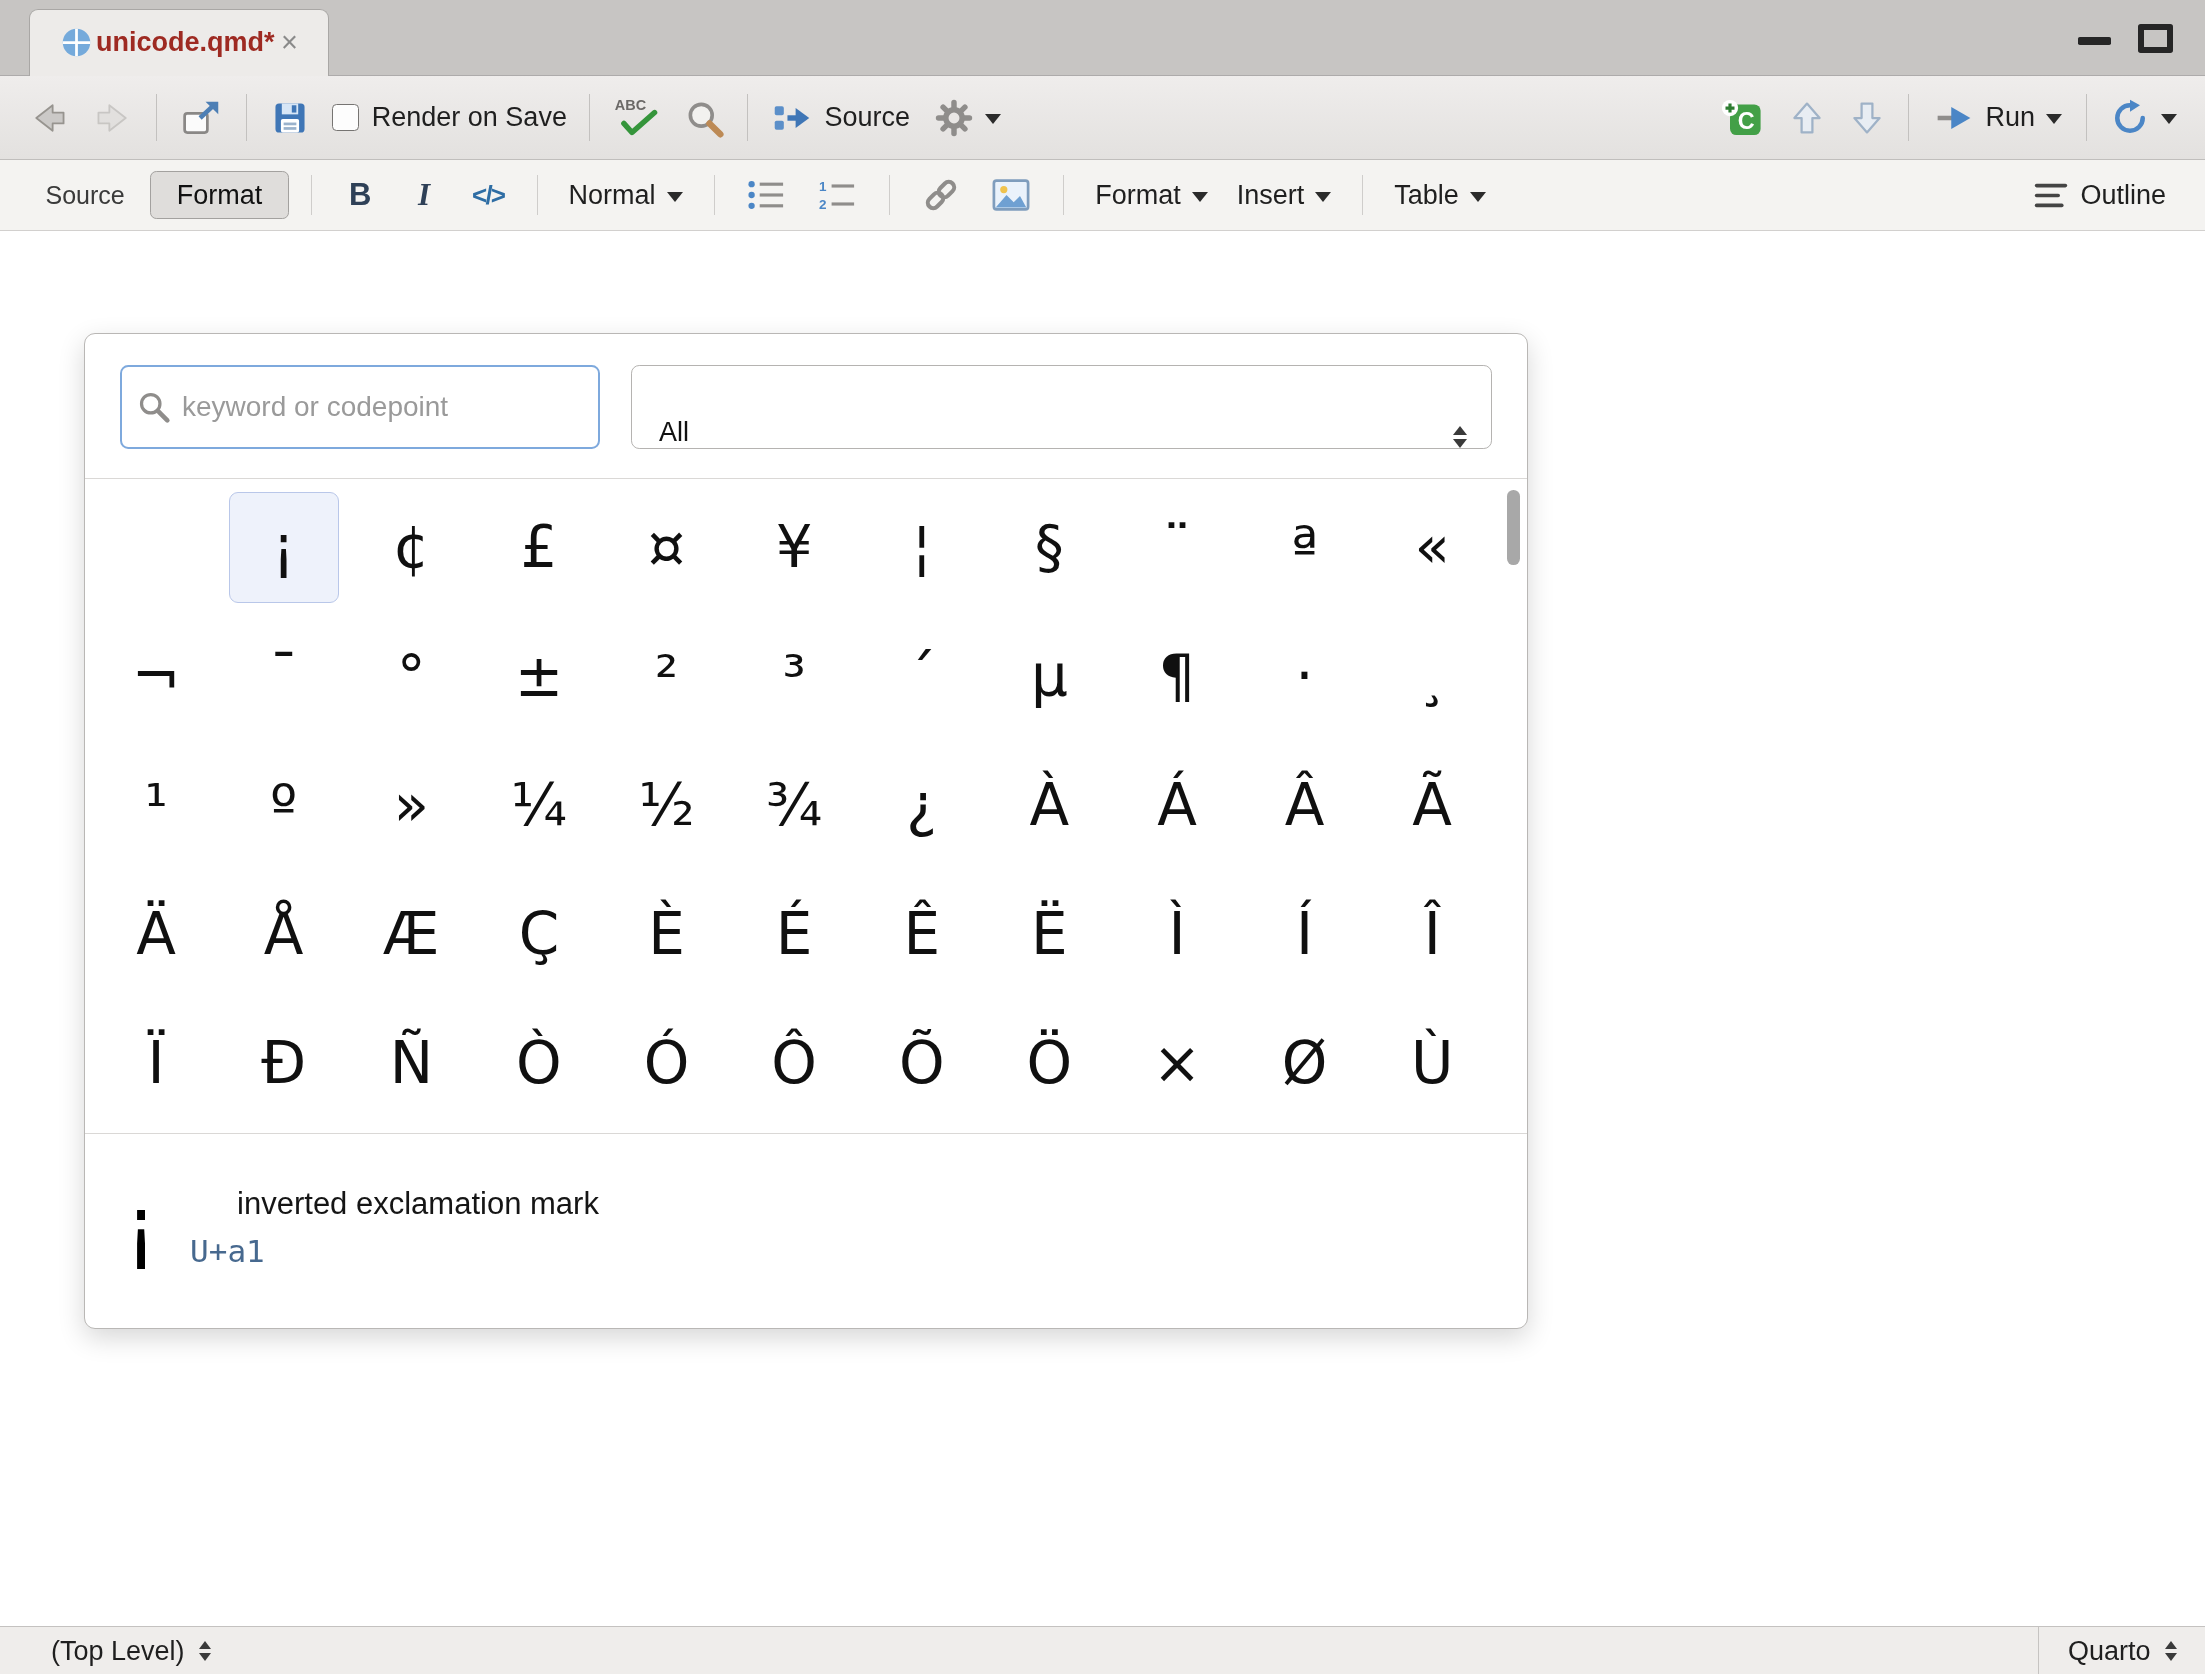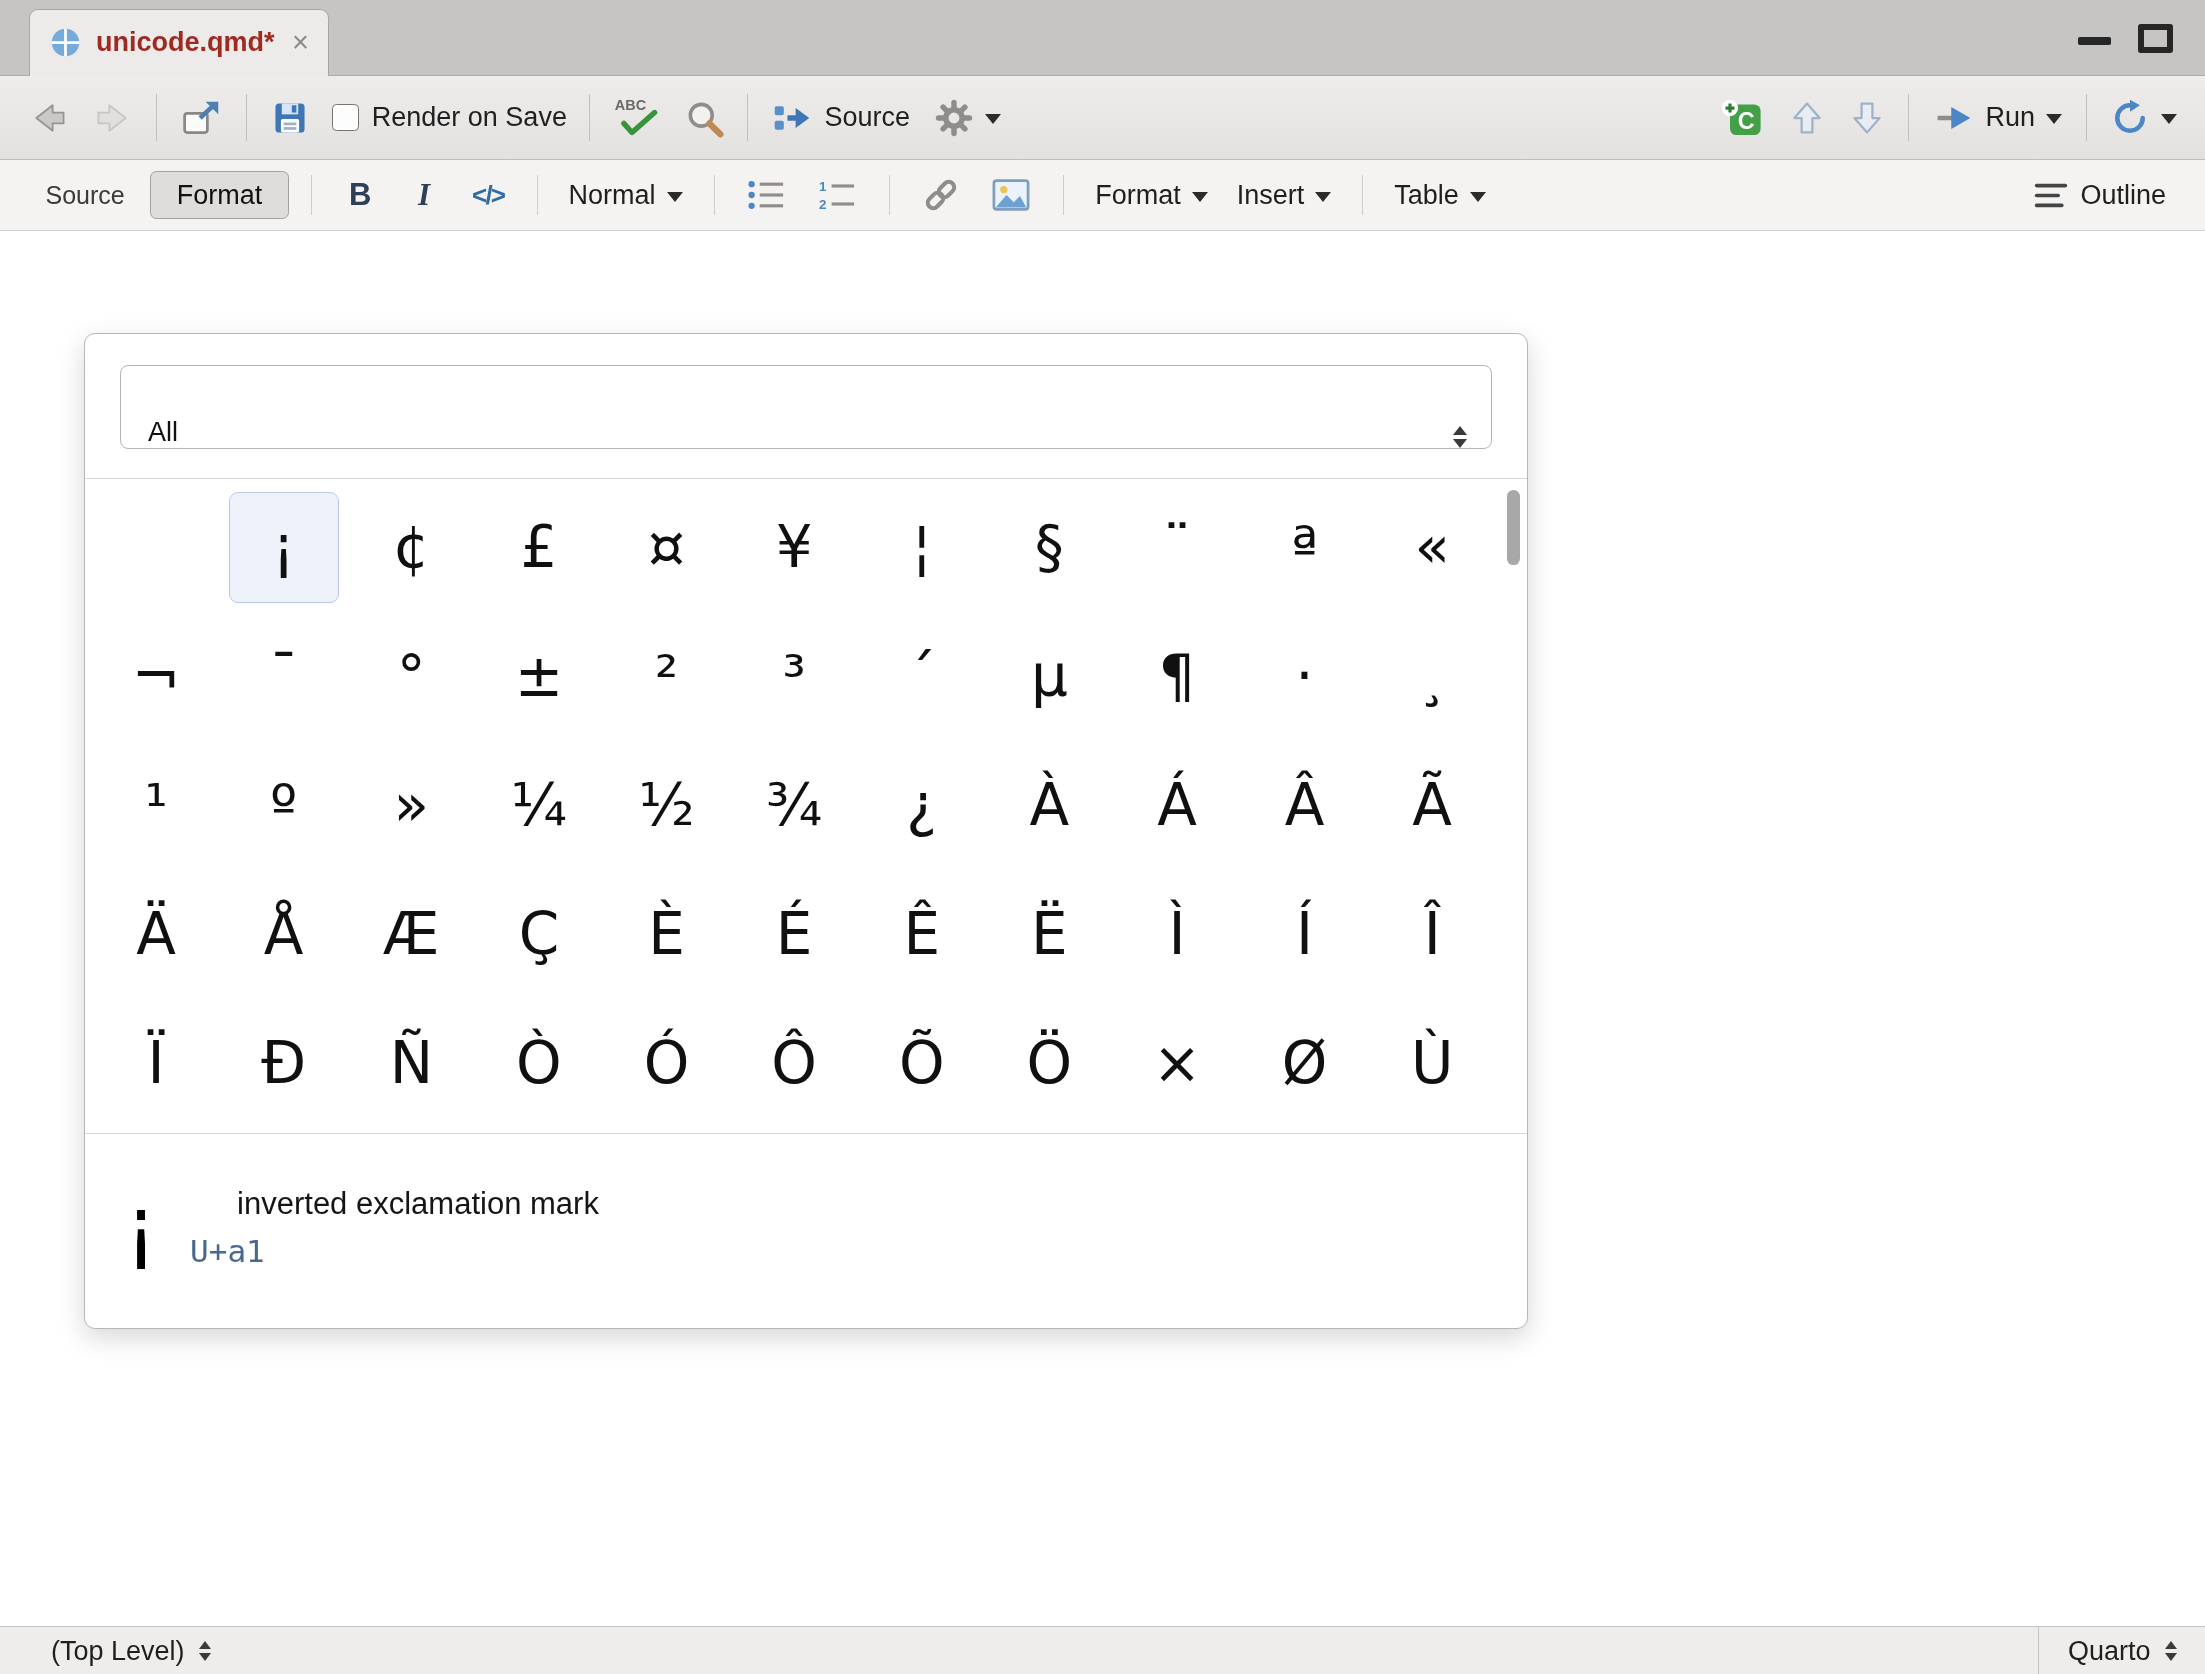--- a/index.html
+++ b/index.html
@@ -11,21 +11,21 @@
     color: #1f1f1f;
   }
   :root{
     --accent-blue:#4b86c6; --focus-ring:#7ea9dd; --tab-title-red:#9e2a22;
     --codepoint-blue:#47698f; --selected-cell-bg:#eef2fb; --selected-cell-border:#b9c7e9;
   }
 
   
   .tabstrip { height:76px; background:#c7c5c3; display:flex; align-items:flex-end;
     padding-left:29px; position:relative; border-bottom:0.9px solid #adabab; flex:none; }
-  .tab { display:flex; align-items:center; gap:14px; padding:0 19px; height:67px;
+  .tab { display:flex; align-items:center; gap:3px; padding:0 30px; height:67px;
     background:#edebe9; border:0.9px solid #a9a7a5; border-bottom:none;
     border-radius:9px 9px 0 0; margin-bottom:-0.9px; position:relative; z-index:2; }
   .tab-title { font-size:27px; font-weight:600; color:var(--tab-title-red); }
   .tab-close { font-size:29px; color:#8a8a8a; margin-left:3.6px; line-height:1; }
   .win-controls { position:absolute; right:33px; top:0; height:76px; display:flex;
     align-items:center; gap:27px; }
   .win-min { width:33px; height:8.2px; background:#262626; border-radius:1.8px; margin-top:5.5px;}
   .win-max { width:35px; height:29px; border:6.4px solid #262626; border-radius:2.7px; }
 
   
@@ -316,20 +316,29 @@
         </g>
       </svg>
       <span class="btn-label">Outline</span>
     </button>
   </div>
 </div>
 
 <div class="editor">
   <div class="dialog">
     <div class="dialog-head">
+      <div class="search-wrap">
+        <span class="search-mag">
+          <svg width="35" height="35" viewBox="0 0 38 38">
+            <circle cx="16" cy="16" r="10" fill="none" stroke="#8f8d8b" stroke-width="3.5"></circle>
+            <line x1="24" y1="24" x2="34" y2="34" stroke="#8f8d8b" stroke-width="5" stroke-linecap="round"></line>
+          </svg>
+        </span>
+        <input class="search-input" type="text" placeholder="keyword or codepoint" style="">
+      </div>
       <div class="filter-select">
         <span>All</span>
         <span class="spin">
             <span class="u"></span>
             <span class="d"></span>
           </span>
       </div>
     </div>
     <div class="grid-wrap">
       <div class="char-grid">

